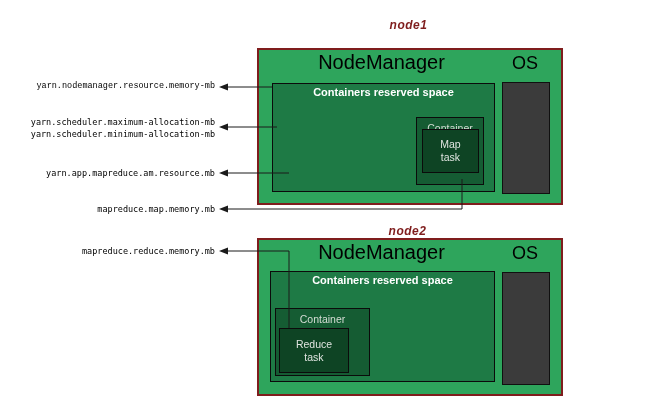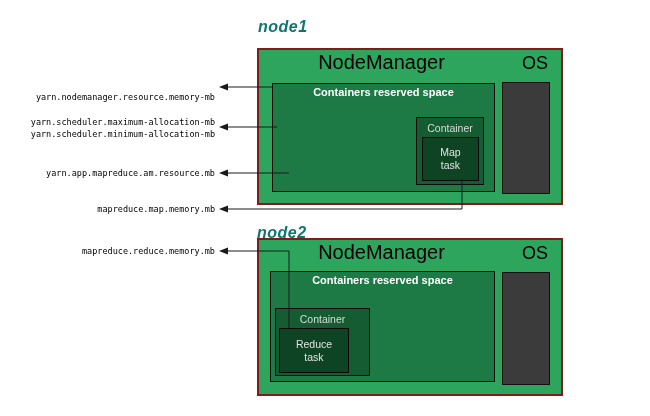--- a/index.html
+++ b/index.html
@@ -1,29 +1,29 @@
 <!DOCTYPE html>
 <html style="--outer-green: #2ea55c; --reserved-green: #1e7a45; --container-green: #155c33; --task-green: #0e4424; --os-gray: #3b3b3b;"><head>
 <meta charset="utf-8">
 <style>
   html,body { margin:0; padding:0; background:#ffffff; }
   .canvas {
     position:relative; width:650px; height:416px; background:#ffffff;
     font-family:"Liberation Sans", sans-serif; overflow:hidden;
   }
   .node-title {
-    position:absolute; text-align:left; font-style:italic; font-weight:600;
-    font-size:16px; color:#0f766e; letter-spacing:0.5px;
+    position:absolute; text-align:center; font-style:italic; font-weight:600;
+    font-size:12px; color:#7f1d1d; letter-spacing:0.5px;
   }
   .outer-box {
     position:absolute; background:var(--outer-green,#2ea55c);
     border:2px solid #7f1d1d; box-sizing:content-box;
   }
   .nm-label { position:absolute; text-align:center; font-size:20px; color:#000; }
-  .os-label { position:absolute; text-align:right; font-size:18px; color:#000; }
+  .os-label { position:absolute; text-align:center; font-size:18px; color:#000; }
   .reserved-box {
     position:absolute; background:var(--reserved-green,#1e7a45);
     border:1px solid #0b0b0b;
   }
   .reserved-title {
     position:absolute; left:0; right:0; top:2px; text-align:center;
     color:#ffffff; font-weight:bold; font-size:11px;
   }
   .cbox {
     position:absolute; background:var(--container-green,#155c33);
@@ -56,21 +56,21 @@
 
     <div class="nm-label" style="left:11px; top:1px; width:223px;">NodeManager</div>
     <div class="os-label" style="left:243px; top:3px; width:46px;">OS</div>
 
     <div class="reserved-box" style="left:13px; top:33px; width:221px; height:107px;">
       <div class="reserved-title">Containers reserved space</div>
 
 
       <div class="cbox" style="left:143px; top:33px; width:66px; height:66px;">
         <div class="cbox-title title-dim">Container</div>
-        <div class="task-box" style="left:5px; top:19px; width:55px; height:42px;">
+        <div class="task-box" style="left:5px; top:11px; width:55px; height:42px;">
           <span>Map</span>
           <span>task</span>
         </div>
       </div>
     </div>
 
     <div class="os-box" style="left:243px; top:32px; width:46px; height:110px;"></div>
   </div>
 
   <div class="node-title" style="left:257px; top:224px; width:301px;">node2</div>
@@ -88,21 +88,21 @@
         <div class="task-box" style="left:3px; top:19px; width:68px; height:43px;">
           <span>Reduce</span>
           <span>task</span>
         </div>
       </div>
     </div>
 
     <div class="os-box" style="left:243px; top:32px; width:46px; height:111px;"></div>
   </div>
 
-  <div class="cfg-label" style="top:91px;">yarn.nodemanager.resource.memory-mb</div>
+  <div class="cfg-label" style="top:80px;font-family:Liberation Mono, monospace;">yarn.nodemanager.resource.memory-mb</div>
   <div class="cfg-label" style="top:116px;">yarn.scheduler.maximum-allocation-mb</div>
   <div class="cfg-label" style="top:128px;margin-left:40px;">yarn.scheduler.minimum-allocation-mb</div>
   <div class="cfg-label" style="top:203px;">mapreduce.map.memory.mb</div>
   <div class="cfg-label" style="top:167px;">yarn.app.mapreduce.am.resource.mb</div>
   <div class="cfg-label" style="top:245px;padding-left:40px;">mapreduce.reduce.memory.mb</div>
 
   <svg class="wires" width="650" height="416" viewBox="0 0 650 416">
     <g stroke="#1a1a1a" stroke-width="1" fill="none">
       <path d="M272,87 H228"></path>
       <path d="M277,127 H228"></path>

